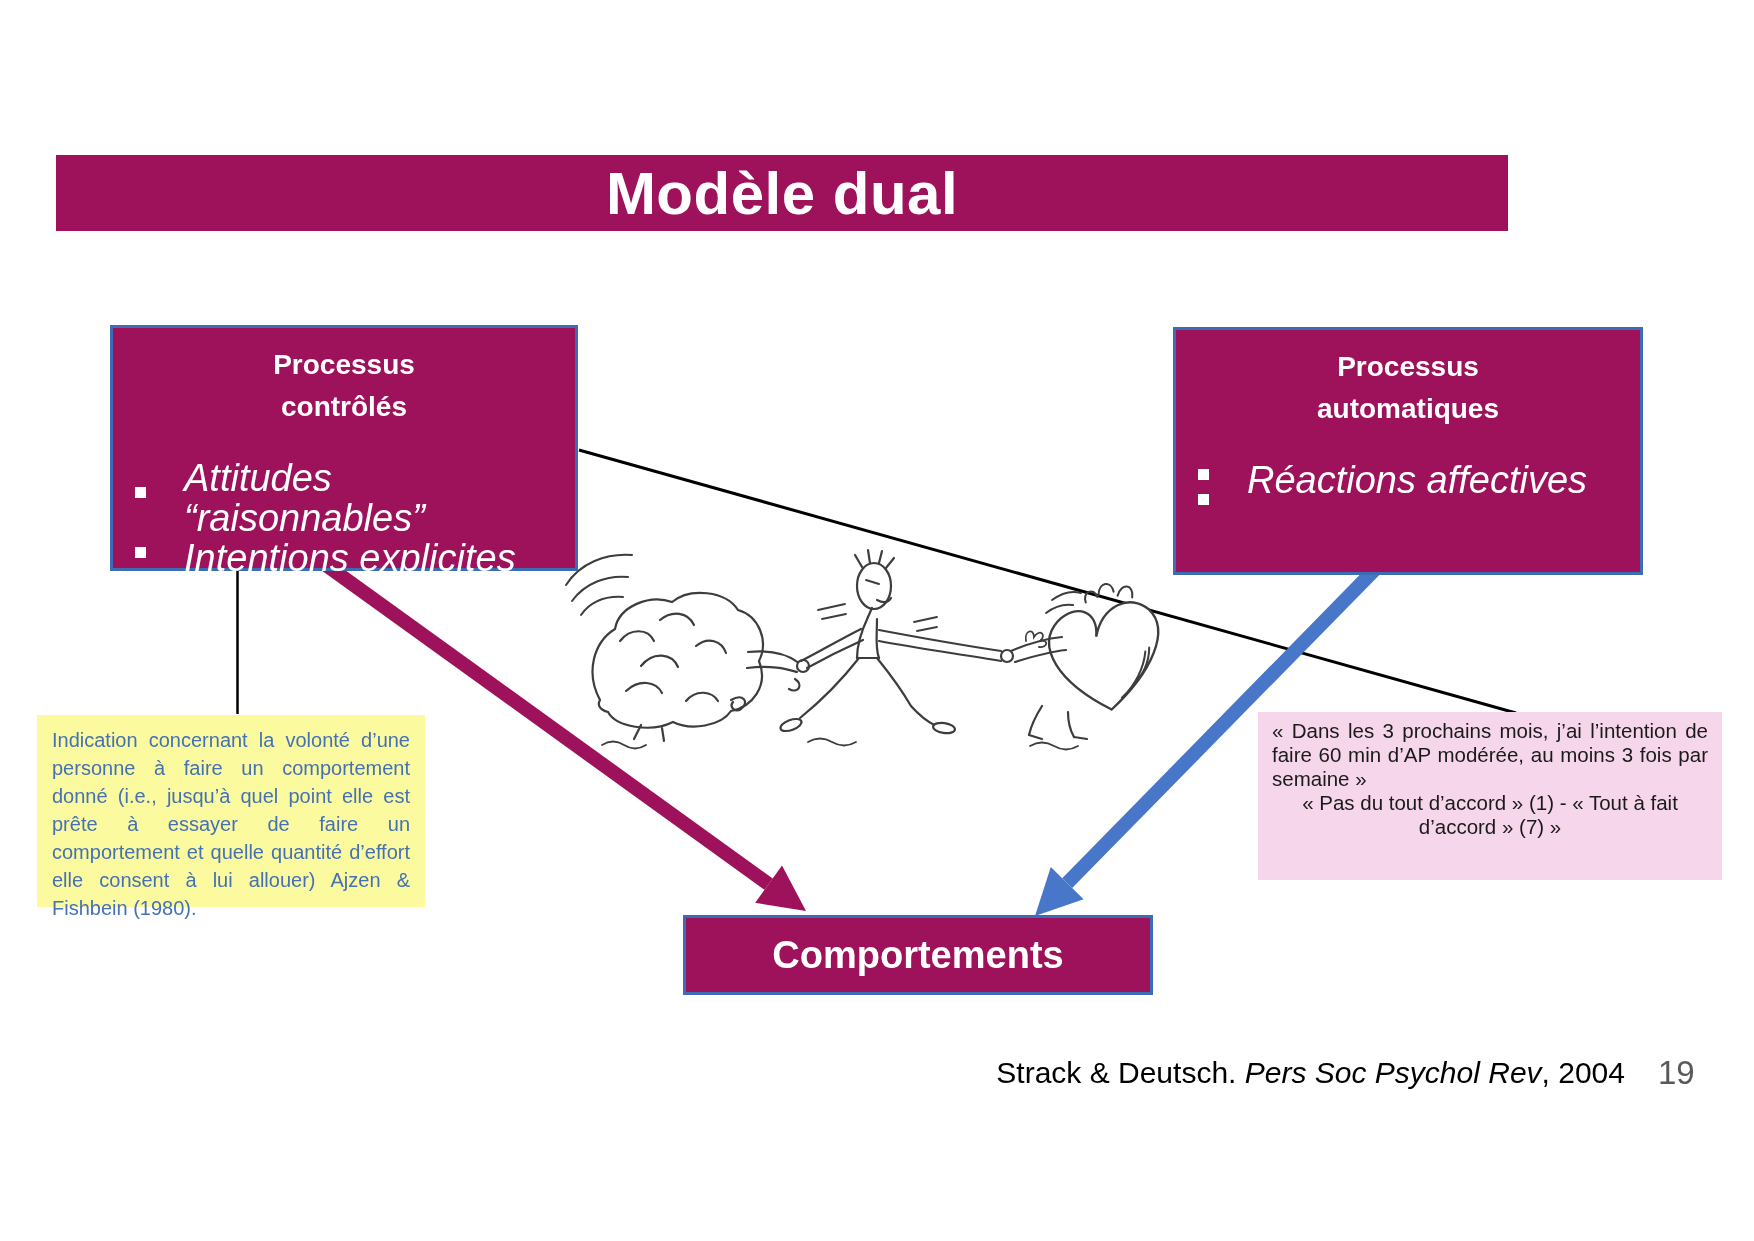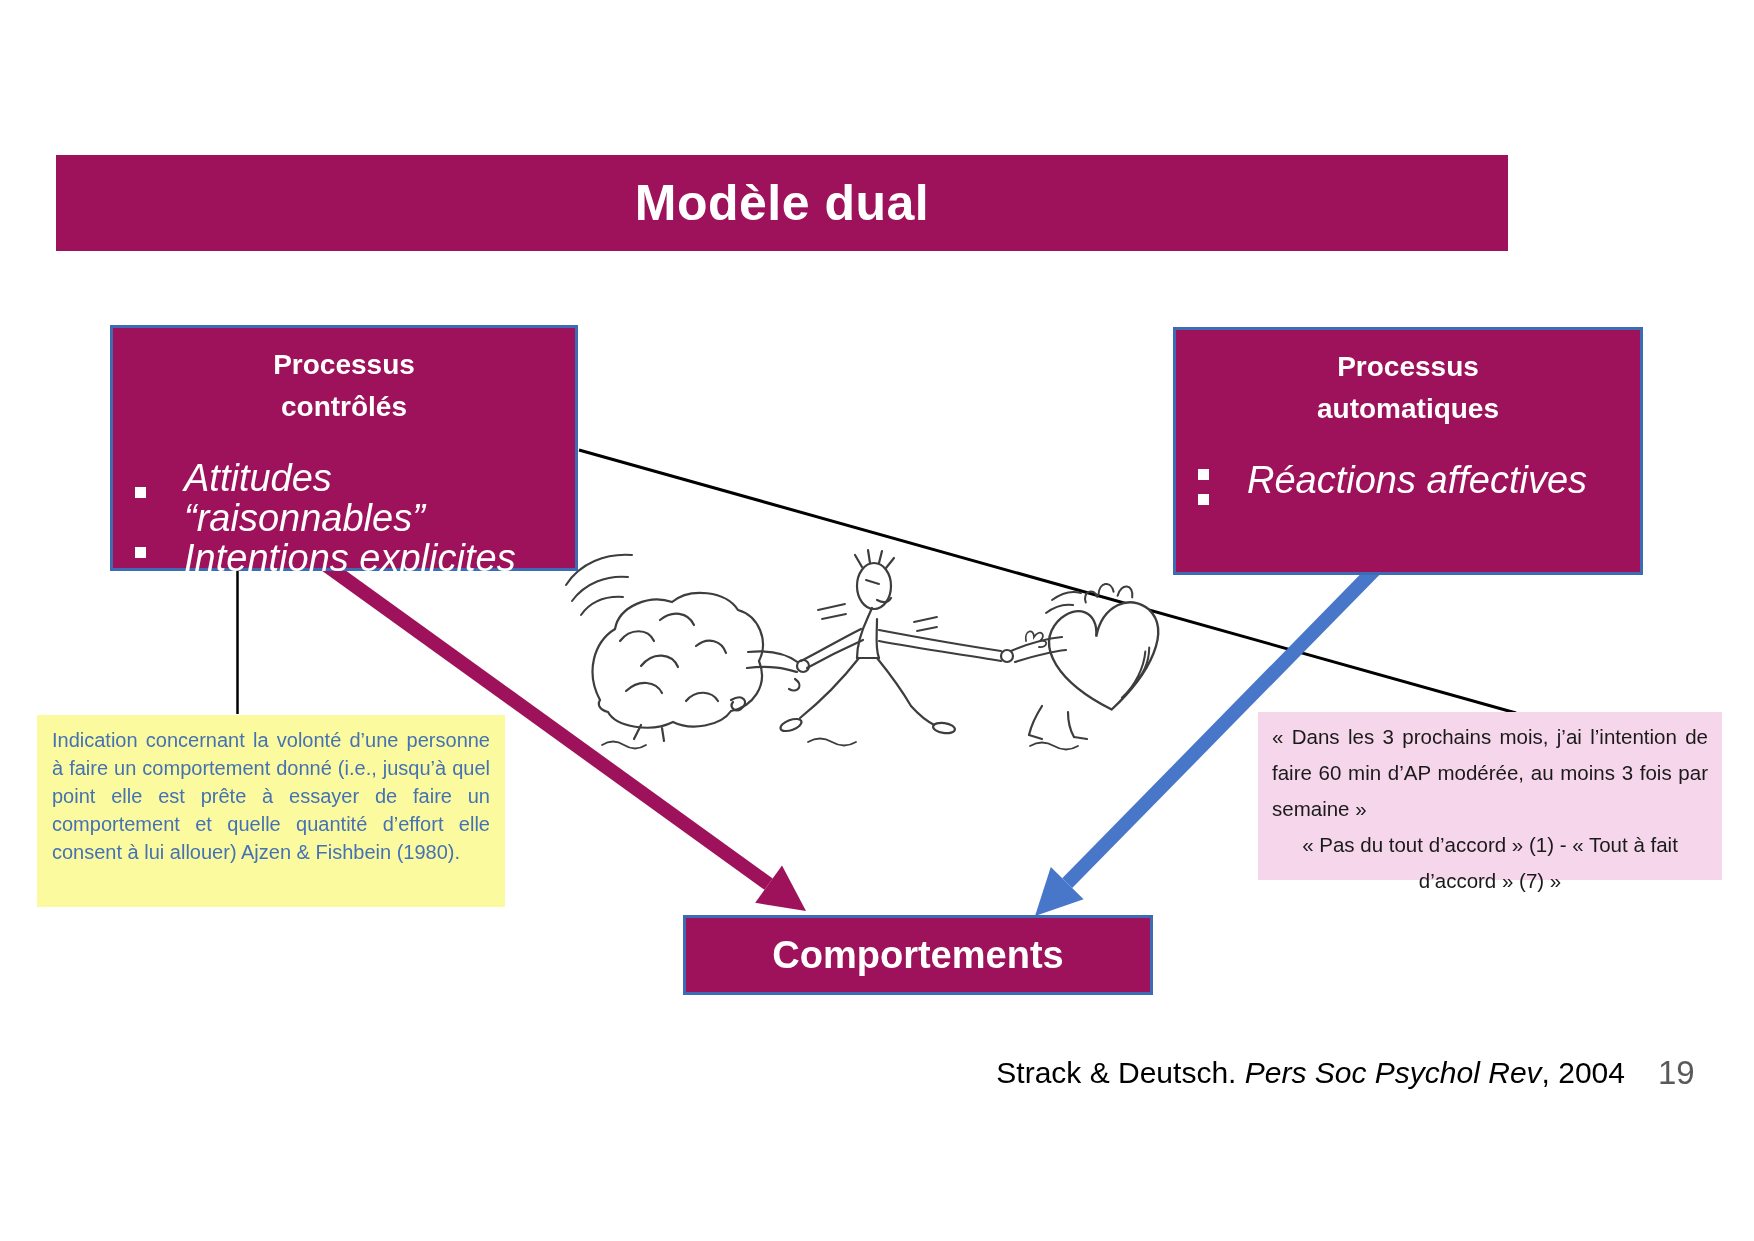--- a/index.html
+++ b/index.html
@@ -3,24 +3,24 @@
 <meta charset="utf-8">
 <style>
   html,body{margin:0;padding:0;background:#fff;}
   .slide{
     position:relative;width:1754px;height:1241px;overflow:hidden;background:#ffffff;
     font-family:"Liberation Sans",sans-serif;
   }
   .layer-svg{position:absolute;left:0;top:0;z-index:1;}
   
   .title-bar{
-    position:absolute;left:56px;top:155px;width:1452px;height:96px;
+    position:absolute;left:56px;top:155px;width:1452px;height:76px;
     background:#9D125A;color:#ffffff;z-index:2;
     display:flex;align-items:center;justify-content:center;
-    font-size:50px;font-weight:bold;letter-spacing:0.5px;
+    font-size:60px;font-weight:bold;letter-spacing:0.5px;
   }
   
   .pbox{
     position:absolute;background:#9D125A;border:3px solid #3D6CB4;box-sizing:border-box;
     color:#ffffff;z-index:2;
   }
   .pbox-controlled{left:110px;top:325px;width:468px;height:246px;}
   .pbox-automatic{left:1173px;top:327px;width:470px;height:248px;}
   .pbox-title{
     text-align:center;font-weight:bold;font-size:28px;line-height:42px;
@@ -31,29 +31,29 @@
   .bullet-square{
     flex:0 0 auto;width:11px;height:11px;background:#ffffff;
     margin-left:22px;margin-right:38px;position:relative;top:-6px;align-self:center;
   }
   
   .pbox-behavior{left:683px;top:915px;width:470px;height:80px;
     display:flex;align-items:center;justify-content:center;
     font-weight:bold;font-size:38px;}
   
   .note-yellow{
-    position:absolute;left:37px;top:715px;width:468px;height:192px;box-sizing:border-box;
+    position:absolute;left:37px;top:715px;width:388px;height:192px;box-sizing:border-box;
     background:#FCFA9F;color:#4472B4;z-index:2;
     font-size:20px;line-height:28px;text-align:justify;padding:11px 15px 0 15px;
   }
   
   .note-pink{
     position:absolute;left:1258px;top:712px;width:464px;height:168px;box-sizing:border-box;
     background:#F6D6EB;color:#1a1a1a;z-index:2;
-    font-size:20.5px;line-height:36px;padding:7px 14px 0 14px;
+    font-size:20.5px;line-height:24px;padding:7px 14px 0 14px;
   }
   .note-pink p{margin:0;}
   .note-pink .p-just{text-align:justify;}
   .note-pink .p-center{text-align:center;}
   
   .citation{
     position:absolute;top:1056px;left:0;width:1625px;text-align:right;z-index:2;
     font-size:30px;color:#000000;
   }
   .citation .cit-prefix{margin-right:0.28em;}

